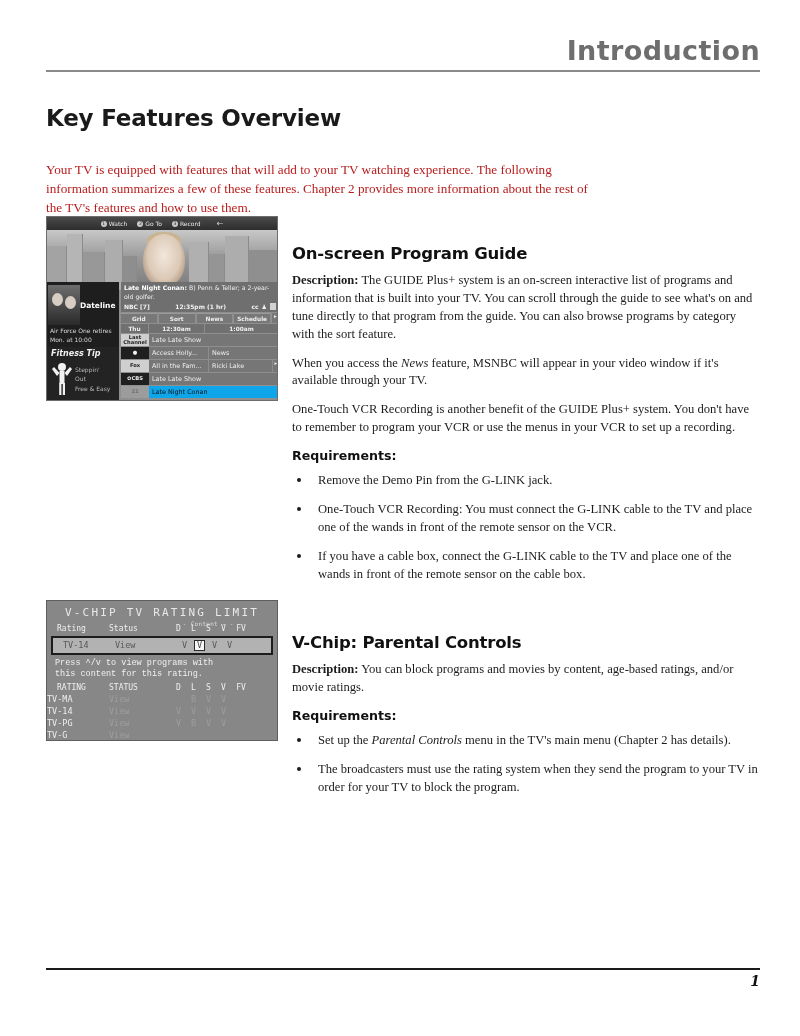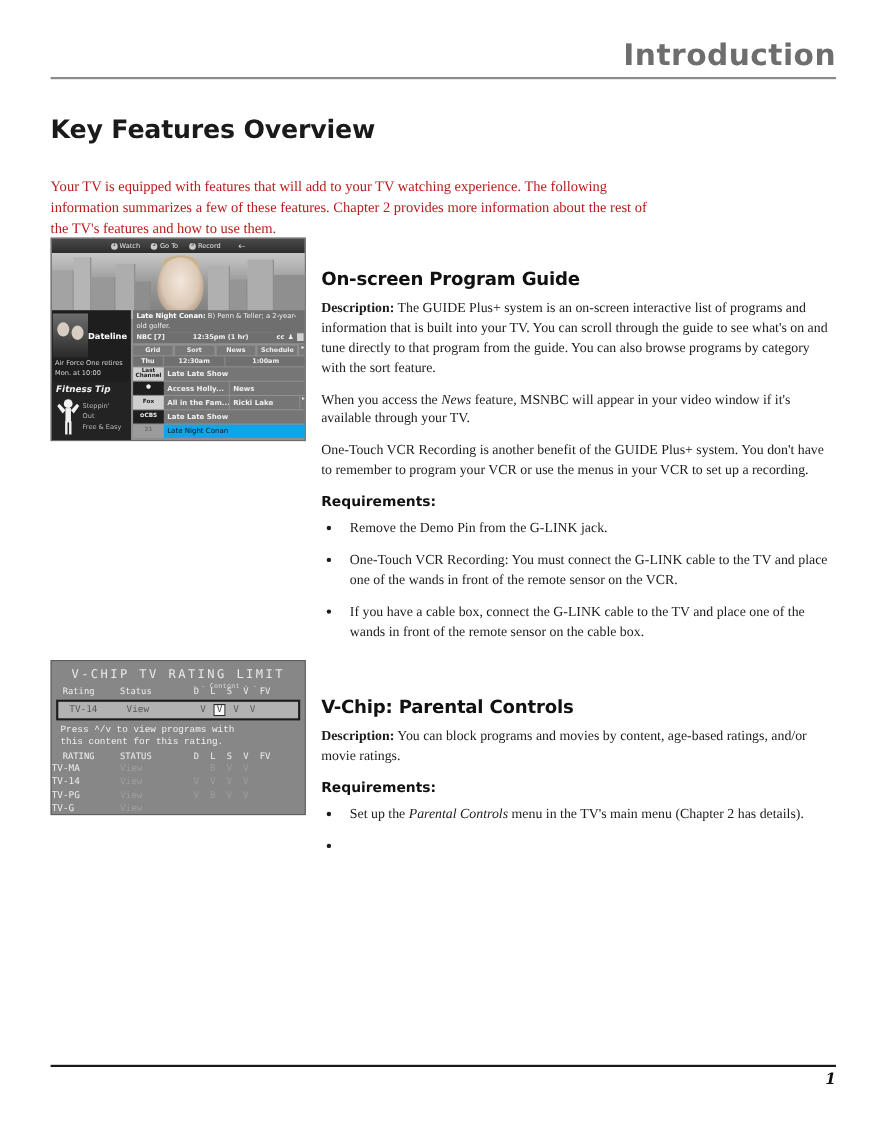--- a/index.html
+++ b/index.html
@@ -219,21 +219,21 @@
   .ch-logo {
     width: 28px; font-size: 5.2px; font-weight: bold; color: #1d1d1d;
     background: #cfcfcf; display: flex; align-items: center; justify-content: center;
     text-align: center; line-height: 1.05;
   }
   .ch-logo.dark { background: #1f1f1f; color: #f0f0f0; }
   .ch-logo.blank { background: #9c9c9c; color: #6f6f6f; }
   .ch-prog {
     flex: 1; font-size: 6.4px; color: #efefef; background: #767676;
     display: flex; align-items: center; padding-left: 3px;
-    border-right: 1px solid #8d8d8d; white-space: nowrap; overflow: hidden; font-weight: bold;
+    border-right: 1px solid #8d8d8d; white-space: nowrap; overflow: hidden;
   }
   .ch-prog.sel { background: #0ea5e9; color: #121212; font-weight: normal; }
   .ch-prog.second { flex: 0 0 60px; }
   .row-arrow { width: 6px; background: #767676; color: #e8e8e8; font-size: 5.5px; text-align: center; }
 
   
   .vchip-shot {
     position: relative;
     width: 232px; height: 141px;
     background: #878787;
@@ -541,18 +541,18 @@
 <div class="right-col" style="top:597px;">
   <h2 class="col-heading">V-Chip: Parental Controls</h2>
   <p class="body-para">
     <span class="b">Description:</span><span> You can block programs and movies by content, age-based ratings, and/or movie ratings.</span>
   </p>
   <p class="req-label">Requirements:</p>
   <ul class="bullets">
     <li>
       <span class="bullet-dot"></span><span>Set up the </span><span class="i">Parental Controls</span><span> menu in the TV's main menu (Chapter 2 has details).</span>
     </li>
-    <li><span class="bullet-dot"></span></li>
+    <li><span class="bullet-dot"></span><span>The broadcasters must use the rating system when they send the program to your TV in order for your TV to block the program.</span></li>
   </ul>
 </div>
 
 <div class="footer-rule"></div>
 <div class="page-number">1</div>
 
 </body></html>

